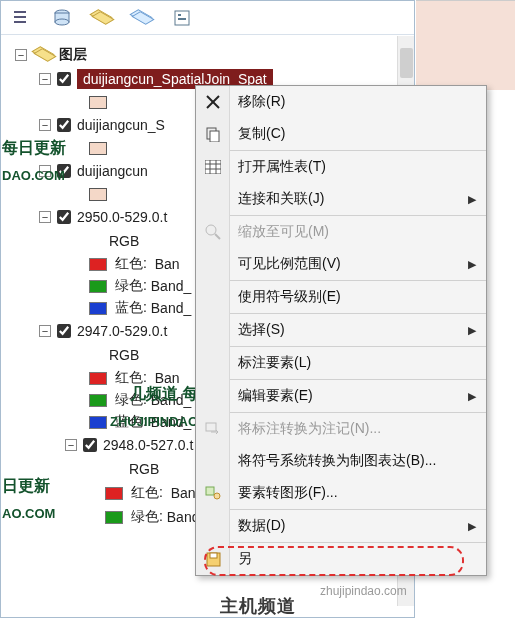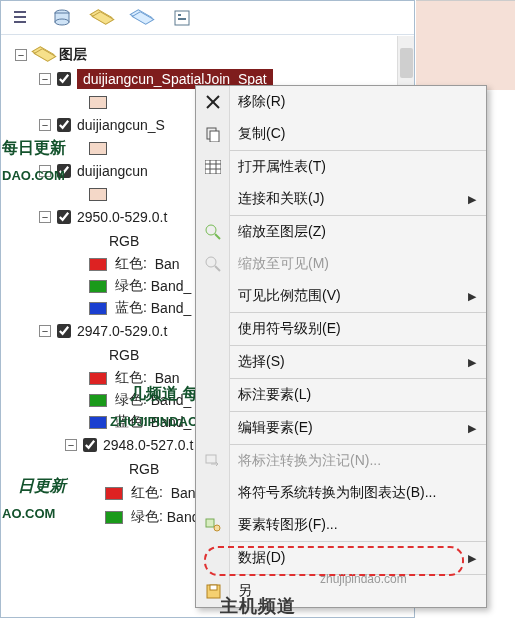--- a/index.html
+++ b/index.html
@@ -31,21 +31,21 @@
   .mi .lbl { flex:1; padding-left:8px; color:#111; }
   .mi.disabled .lbl { color:#9a9a9a; }
   .mi .arrow { width:18px; color:#333; font-size:11px; }
   .sep { height:1px; background:#d0d0d0; margin-left:34px; }
 
   .wm { position:absolute; color:#14532d; font-weight:bold; pointer-events:none; }
   .wm.big { font-size:16px; }
   .wm.sm  { font-size:13px; }
 
   .footer { position:absolute; left:220px; top:594px; font-size:18px; color:#3a3a3a; font-family:"Hiragino Sans GB","Microsoft YaHei"; font-weight:bold; letter-spacing:1px;}
-  .footerurl { position:absolute; left:320px; top:572px; font-size:12px; color:#9a9a9a; }
+  .footerurl { position:absolute; left:320px; top:584px; font-size:12px; color:#9a9a9a; }
 
   .dash { position:absolute; left:204px; top:546px; width:260px; height:30px; border:2px dashed #e03030; border-radius:14px; pointer-events:none; }
 
   input[type=checkbox]{ width:14px; height:14px; margin:0 6px 0 0; accent-color:#333; }
   svg { display:block; }
 </style>
 </head>
 <body>
 
 <div class="rightpatch"></div>
@@ -164,21 +164,21 @@
     <div class="row" style="padding-left:104px;"><span class="sw sw-green"></span><span>绿色:</span>&nbsp;<span>Band_</span></div>
   </div>
 </div>
 
 <div class="wm big" style="left:350px; top:130px;">主机频道 每</div>
 <div class="wm sm" style="left:360px; top:160px;">ZHUJIPINDAO</div>
 <div class="wm big" style="left:2px;   top:138px;">每日更新</div>
 <div class="wm sm" style="left:2px;   top:168px;">DAO.COM</div>
 <div class="wm big" style="left:130px; top:384px;">几频道 每</div>
 <div class="wm sm" style="left:110px; top:414px;">ZHUJIPINDAO</div>
-<div class="wm big" style="left:18px;   top:476px;font-style:italic;">日更新</div>
+<div class="wm big" style="left:2px;   top:476px;">日更新</div>
 <div class="wm sm" style="left:2px;   top:506px;">AO.COM</div>
 
 <div class="ctx">
   <div class="gutter"></div>
 
   <div class="mi">
     <span class="ic">
         <svg width="14" height="14">
           <line x1="1" y1="1" x2="13" y2="13" stroke="#222" stroke-width="2"></line>
           <line x1="13" y1="1" x2="1" y2="13" stroke="#222" stroke-width="2"></line>
@@ -210,30 +210,20 @@
       </span>
     <span class="lbl">打开属性表(T)</span>
       <span class="arrow"></span>
   </div>
   <div class="mi">
     <span class="ic"></span>
     <span class="lbl">连接和关联(J)</span>
       <span class="arrow">▶</span>
   </div>
   <div class="sep"></div>
-  <div class="mi">
-    <span class="ic">
-        <svg width="16" height="16">
-          <circle cx="6" cy="6" r="5" fill="none" stroke="#7b5"></circle>
-          <line x1="10" y1="10" x2="15" y2="15" stroke="#7b5" stroke-width="2"></line>
-        </svg>
-      </span>
-    <span class="lbl">缩放至图层(Z)</span>
-      <span class="arrow"></span>
-  </div>
   <div class="mi disabled">
     <span class="ic">
         <svg width="16" height="16">
           <circle cx="6" cy="6" r="5" fill="none" stroke="#bbb"></circle>
           <line x1="10" y1="10" x2="15" y2="15" stroke="#bbb" stroke-width="2"></line>
         </svg>
       </span>
     <span class="lbl">缩放至可见(M)</span>
       <span class="arrow"></span>
   </div>

